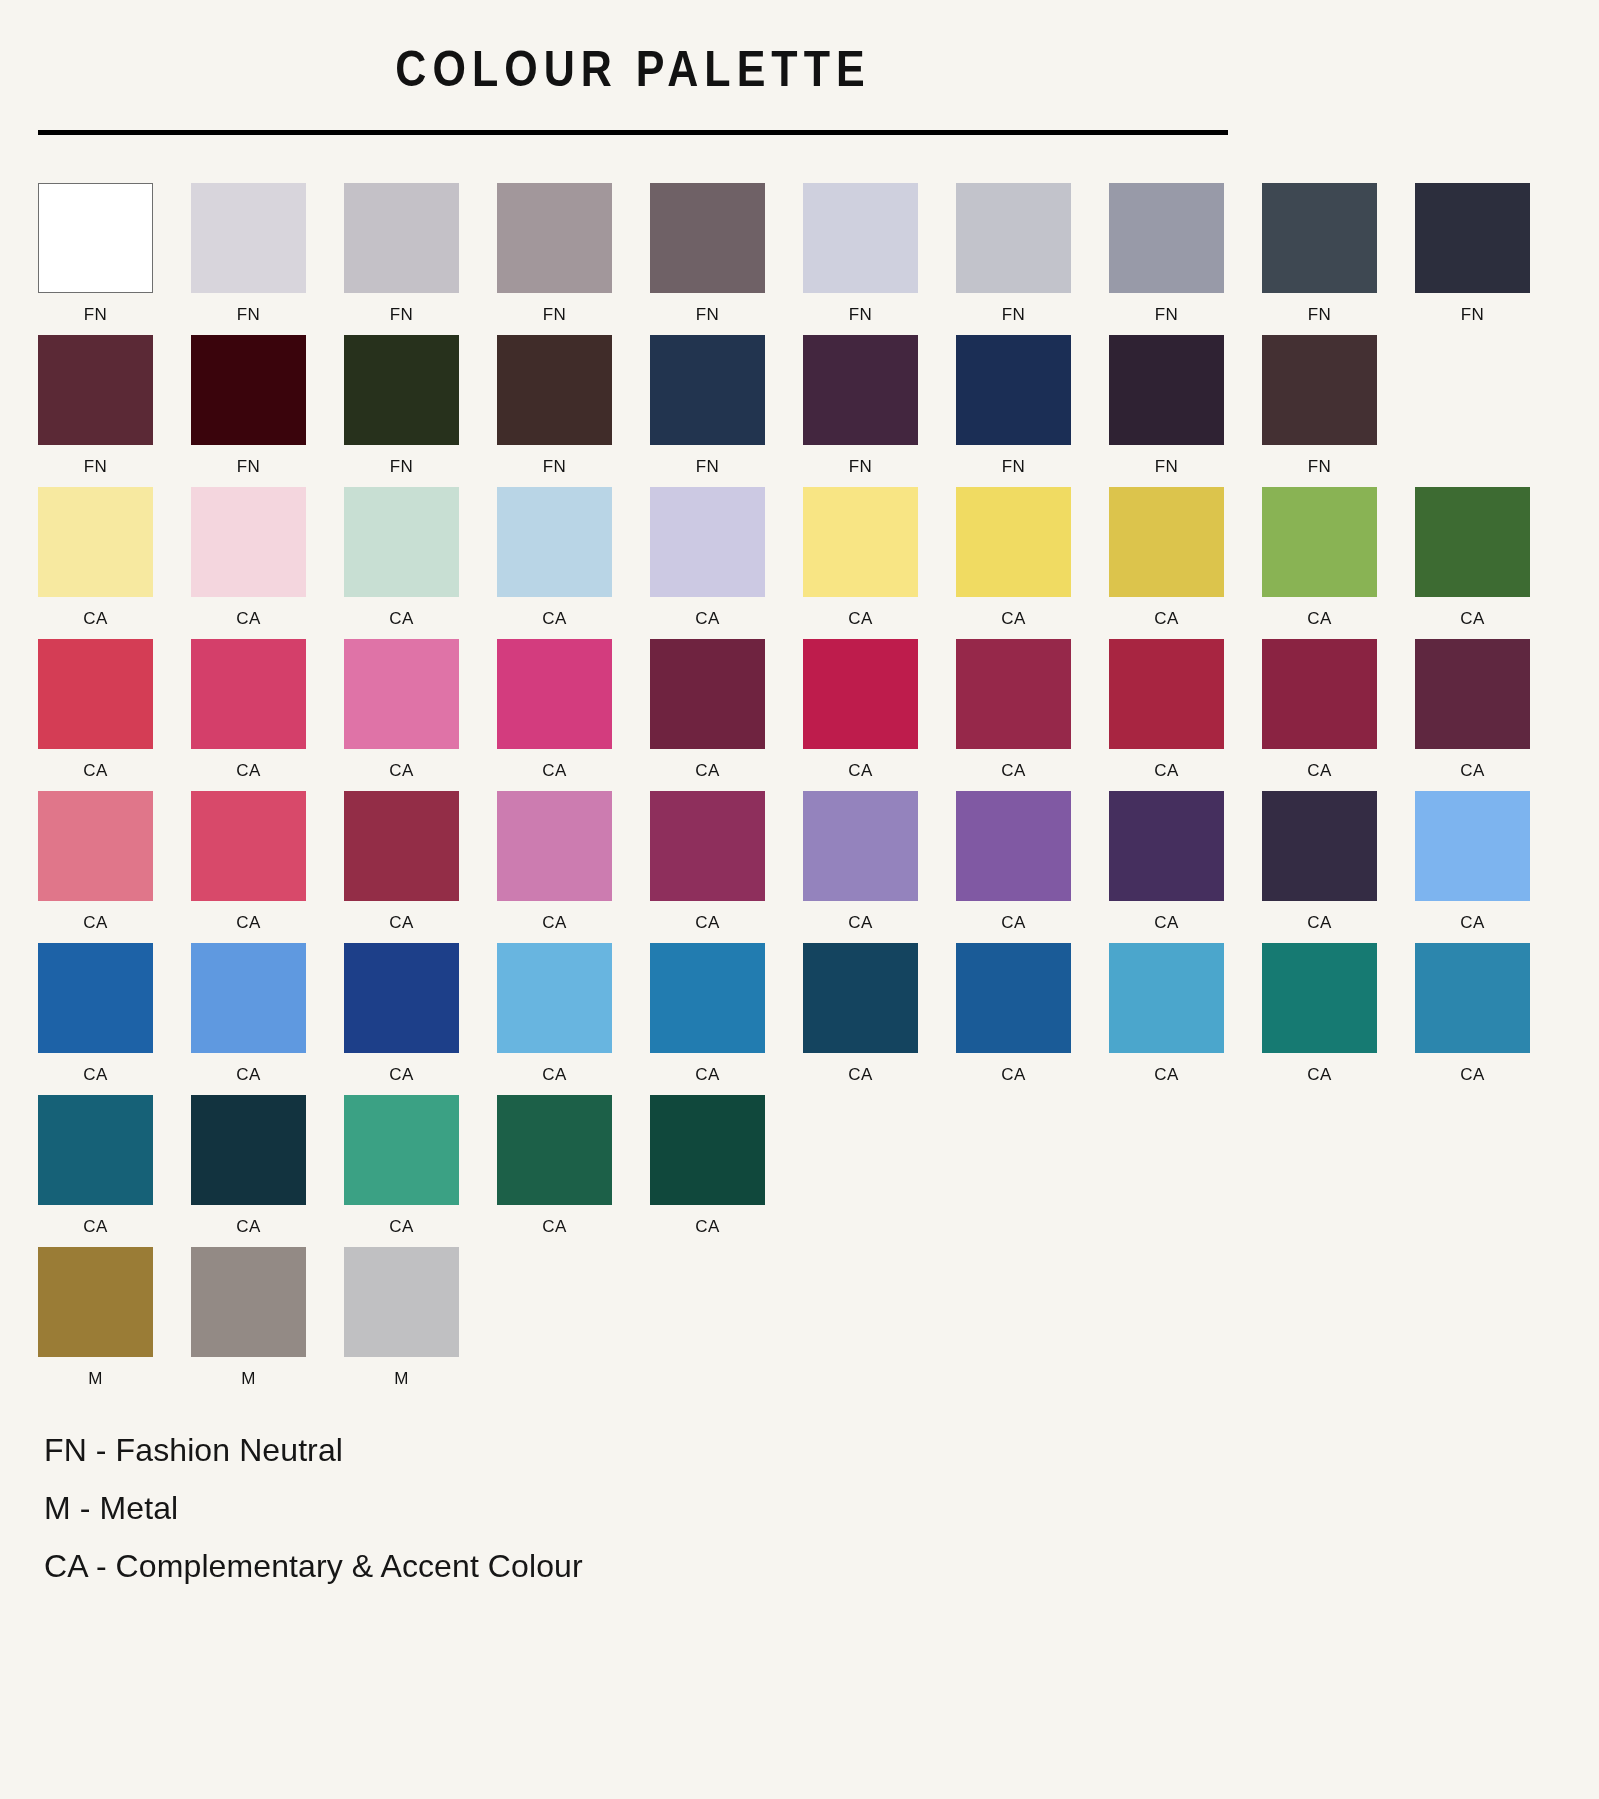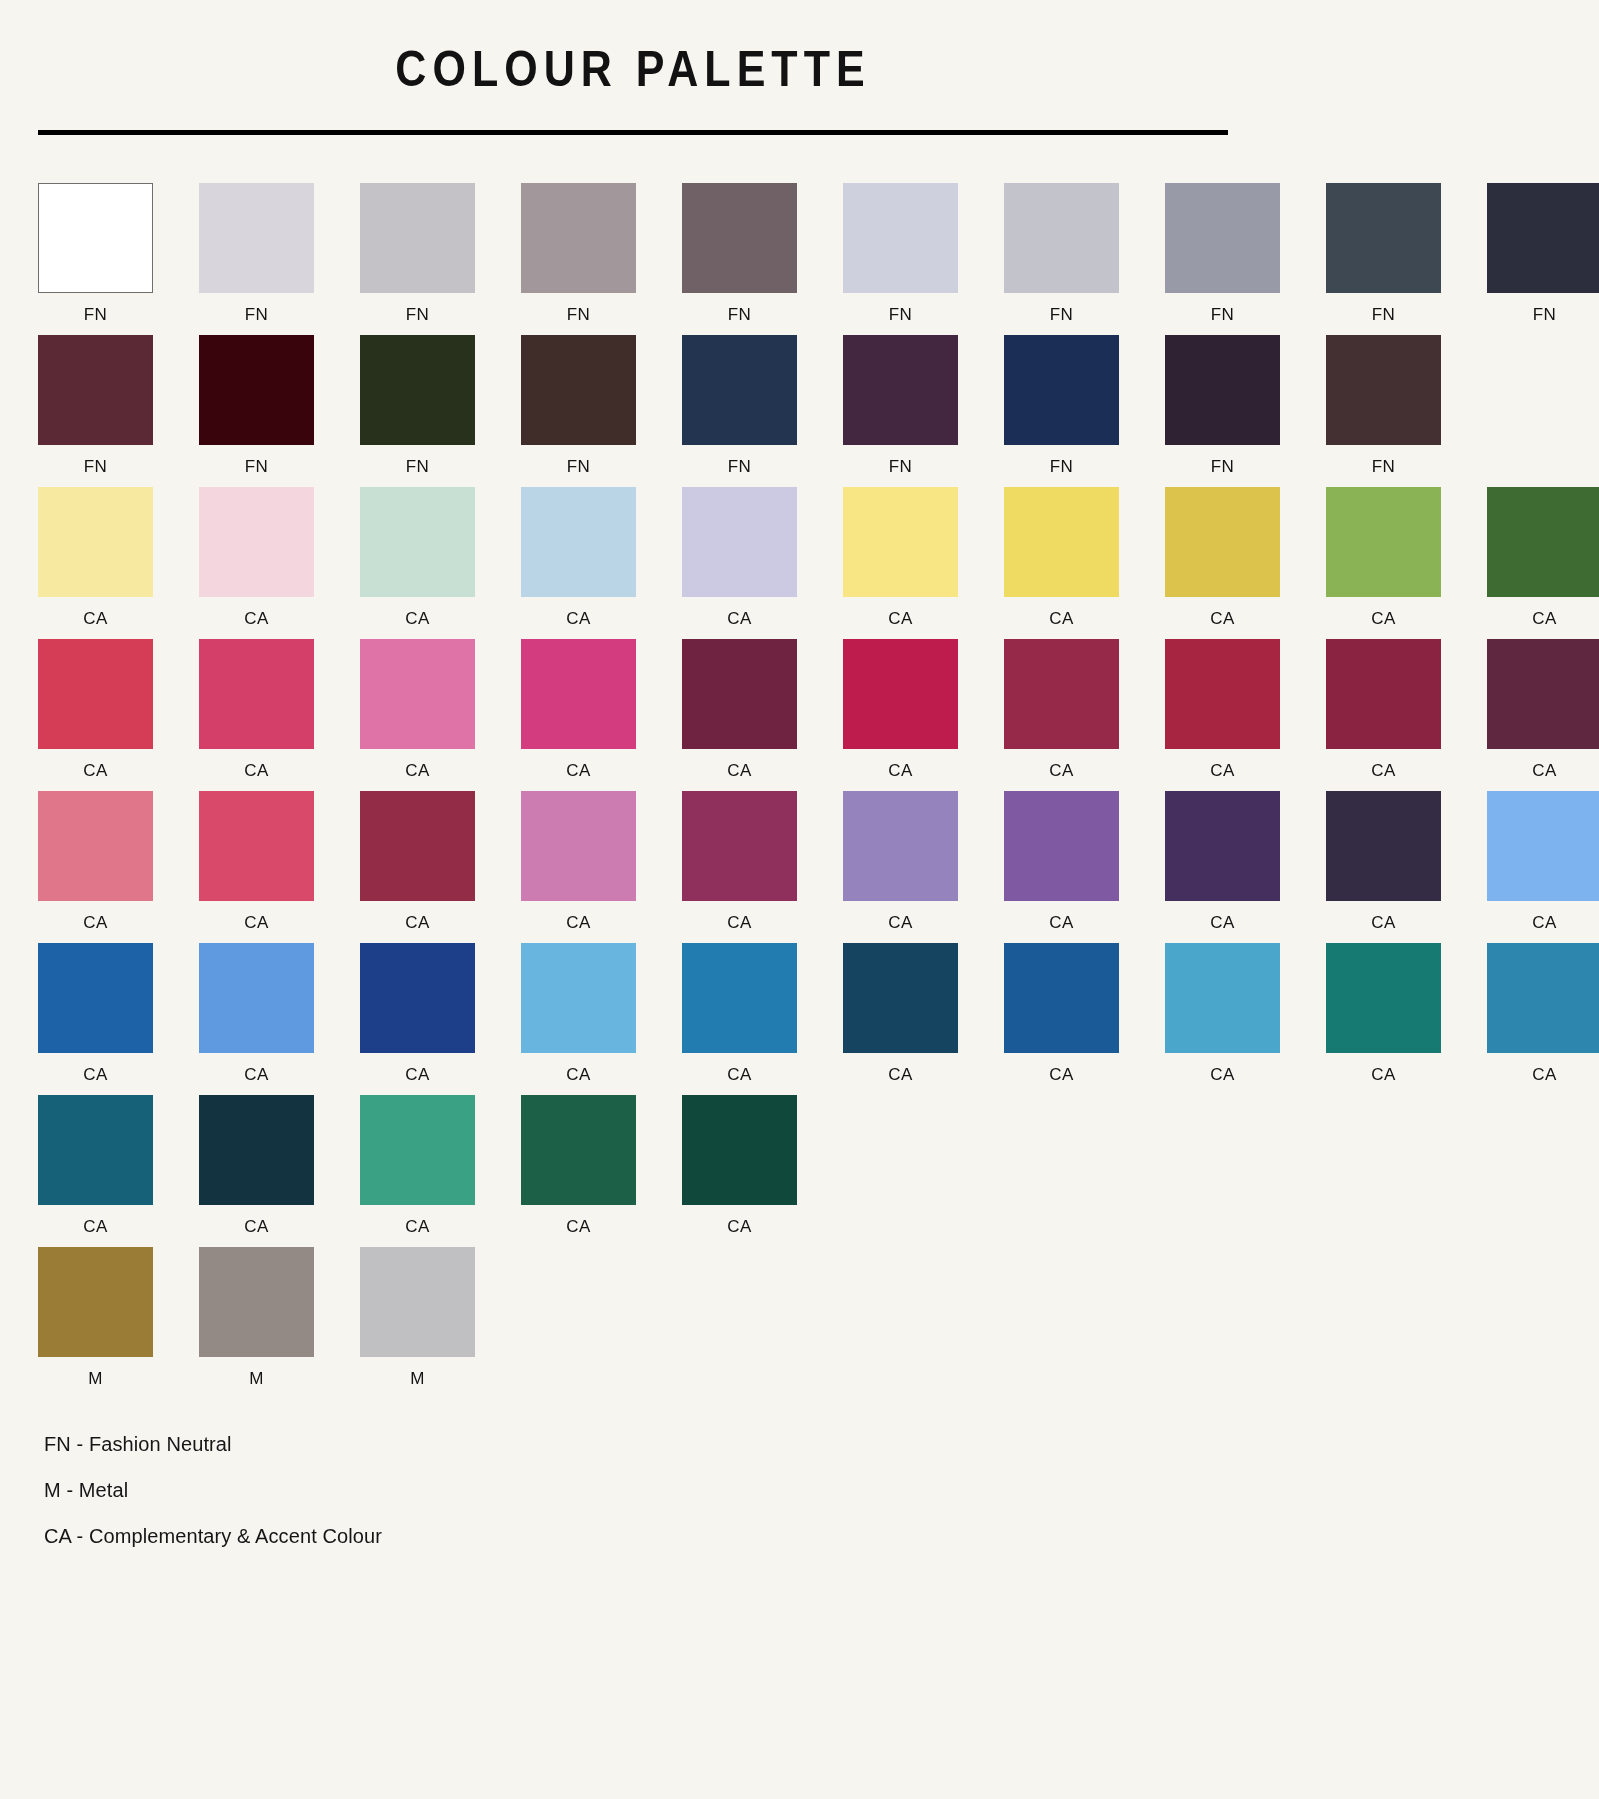--- a/index.html
+++ b/index.html
@@ -46,21 +46,21 @@
     background: #000000;
     width: 100%;
   }
 
   
   .grid {
     margin-top: 48px;
   }
   .swatch-row {
     display: flex;
-    gap: 8px;
+    gap: 0;
     margin-bottom: 9px;
   }
   .swatch-cell {
     width: 115px;
     margin-right: 38px;
     display: flex;
     flex-direction: column;
     align-items: center;
   }
   .swatch-cell:last-child {
@@ -84,21 +84,21 @@
     line-height: 1;
     height: 20px;
   }
 
   
   .legend {
     margin-top: 44px;
     padding-left: 6px;
   }
   .legend-line {
-    font-size: 20px;
+    font-size: 32px;
     font-weight: 400;
     color: #161616;
     line-height: 1.0;
     margin-bottom: 26px;
     letter-spacing: 0.1px;
   }
   .legend-line:last-child {
     margin-bottom: 0;
   }
 </style>

